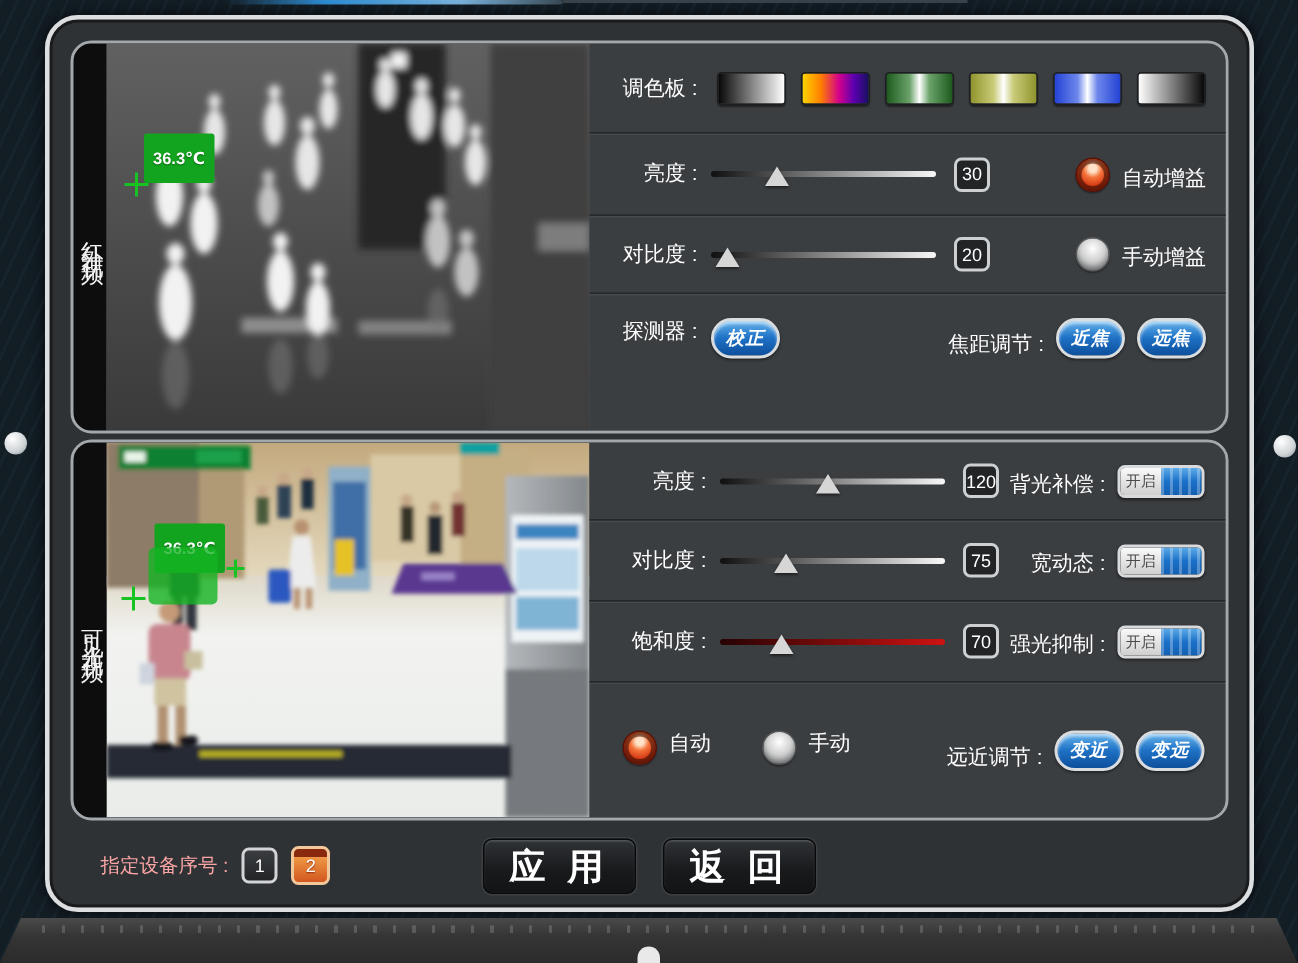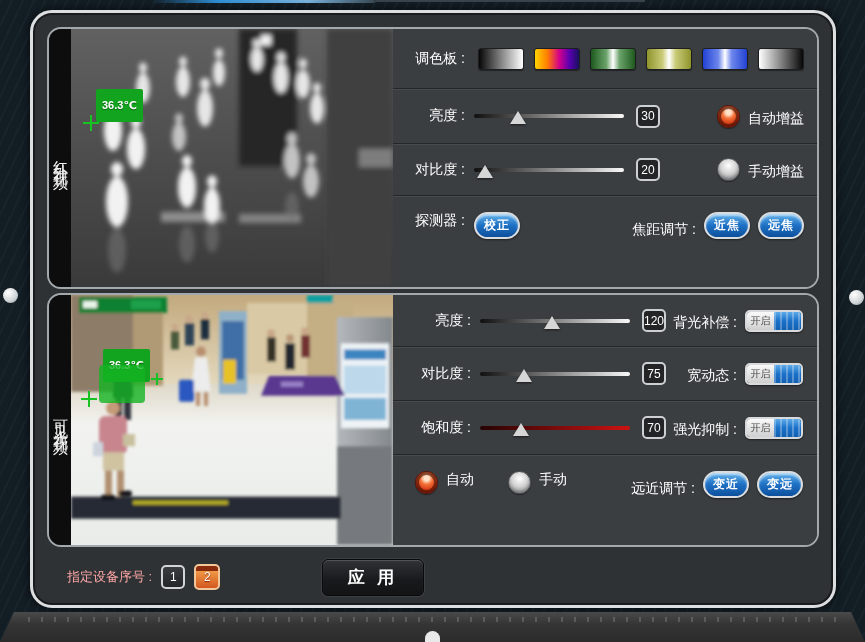--- a/index.html
+++ b/index.html
@@ -61,21 +61,21 @@
   .detect-tick::before { content:""; position:absolute; left:5px; top:0; width:2px; height:12px; background:#17c322; }
   .detect-tick::after  { content:""; position:absolute; left:0; top:5px; width:12px; height:2px; background:#17c322; }
 
   
   .controls { flex:1; display:flex; flex-direction:column; background:#3b3e41; }
   .row { display:flex; align-items:center; padding:0 14px 0 8px; position:relative; }
   .row + .row { border-top:1px solid #242628; box-shadow:inset 0 1px 0 rgba(255,255,255,.07); }
   .group-ir  .r1 { height:60px; } .group-ir .r2 { height:56px; }
   .group-ir  .r3 { height:53px; } .group-ir .r4 { height:93px; align-items:flex-start; padding-top:16px; }
   .group-vis .r1 { height:52px; } .group-vis .r2 { height:55px; }
-  .group-vis .r3 { height:55px; } .group-vis .r4 { height:92px; align-items:flex-start; padding-top:16px; }
+  .group-vis .r3 { height:55px; } .group-vis .r4 { height:92px; align-items:flex-start; padding-top:32px; }
 
   .lbl { min-width:64px; text-align:right; color:#fff; font-size:14px; margin-right:9px; white-space:nowrap; }
   .group-vis .lbl { min-width:70px; }
 
   .slider { position:relative; width:150px; height:18px; margin-right:12px; flex:none; }
   .slider .track { position:absolute; left:0; right:0; top:7px; height:4px; border-radius:2px;
     background:linear-gradient(to right, #101010, #f8f8f8); }
   .slider.red .track { background:linear-gradient(to right, #260303, #cf1212); }
   .slider .thumb { position:absolute; bottom:1px; width:0; height:0; transform:translateX(-50%);
     border-left:8px solid transparent; border-right:8px solid transparent;
@@ -91,21 +91,21 @@
     box-shadow:inset 0 -2px 3px rgba(0,0,0,.25), 0 1px 1px rgba(0,0,0,.4); }
   .radio.on { border:1px solid #5a1005;
     background:radial-gradient(circle at 50% 30%, #ffe2c8 0 14%, #f4733a 34%, #d63d16 62%, #7e1604 95%);
     box-shadow:inset 0 0 0 3px rgba(40,8,2,.55), 0 1px 1px rgba(0,0,0,.4); }
   .radio-label { color:#fff; font-size:14px; white-space:nowrap; }
 
   .pill-btn { min-width:42px; height:27px; padding:0 8px; border-radius:14px;
     border:2px solid #d9dde0; color:#fff; font-size:12px; font-weight:bold; letter-spacing:1px;
     background:linear-gradient(#66b4ec, #1f72c6 48%, #0d4f9c);
     box-shadow:inset 0 2px 2px rgba(255,255,255,.55), 0 1px 2px rgba(0,0,0,.5);
-    display:inline-flex; align-items:center; justify-content:center; white-space:nowrap; }
+    display:inline-flex; align-items:center; justify-content:center; white-space:nowrap;font-style:italic; }
 
   .toggle { display:flex; width:58px; height:22px; border:2px solid #d8dadc; border-radius:5px;
     overflow:hidden; flex:none; box-shadow:0 1px 2px rgba(0,0,0,.5); }
   .toggle .t-off { width:27px; background:linear-gradient(#fafafa, #cfcfcf); color:#4a4a4a;
     font-size:10px; display:flex; align-items:center; justify-content:center; white-space:nowrap; }
   .toggle .t-on { flex:1;
     background:linear-gradient(#5caae8, #1a70c8 50%, #1360b2),
                repeating-linear-gradient(90deg, rgba(255,255,255,.28) 0 2px, transparent 2px 6px);
     background-blend-mode:overlay; }
 
@@ -124,21 +124,21 @@
   .footer-label { color:#fca5a5; font-size:13px; margin-left:20px; white-space:nowrap; }
   .dev-btn { width:24px; height:24px; margin-left:9px; border-radius:5px; border:2px solid #d2d4d6;
     background:linear-gradient(#3a3d40,#232527); color:#fff; font-size:12px;
     display:inline-flex; align-items:center; justify-content:center; }
   .dev-btn.selected { width:26px; height:26px; border-color:#f2c79a;
     background:linear-gradient(#8a2a0c 0 5px, #f09a46 5px, #d2571f);
     text-shadow:0 1px 1px rgba(120,20,0,.8); }
   .big-btn { position:absolute; width:102px; height:37px; border-radius:6px;
     background:linear-gradient(#303336,#17191b 60%,#121416); border:1px solid #08090a;
     box-shadow:inset 0 1px 1px rgba(255,255,255,.18), 0 0 0 1px #3d4043;
-    color:#fff; font-size:17px; font-weight:bold; letter-spacing:4px;
+    color:#fff; font-size:24px; font-weight:bold; letter-spacing:4px;
     display:flex; align-items:center; justify-content:center; }
   .btn-apply { left:275px; top:8px; }
   .btn-back  { left:395px; top:8px; }
 </style>
 </head>
 <body>
 
 <div class="screen">
   <div class="top-accent"></div>
   <div class="top-accent2"></div>
@@ -430,20 +430,21 @@
           </div>
         </div>
       </div>
     </section>
 
     <div class="footer">
       <span class="footer-label">指定设备序号 :</span>
       <button class="dev-btn">1</button>
       <button class="dev-btn selected">2</button>
       <button class="big-btn btn-apply">应 用</button>
+      <button class="big-btn btn-back">返 回</button>
     </div>
   </div>
 
   <div class="stand">
     <div class="stand-grille"></div>
   </div>
   <div class="stand-notch"></div>
 </div>
 
 </body></html>

